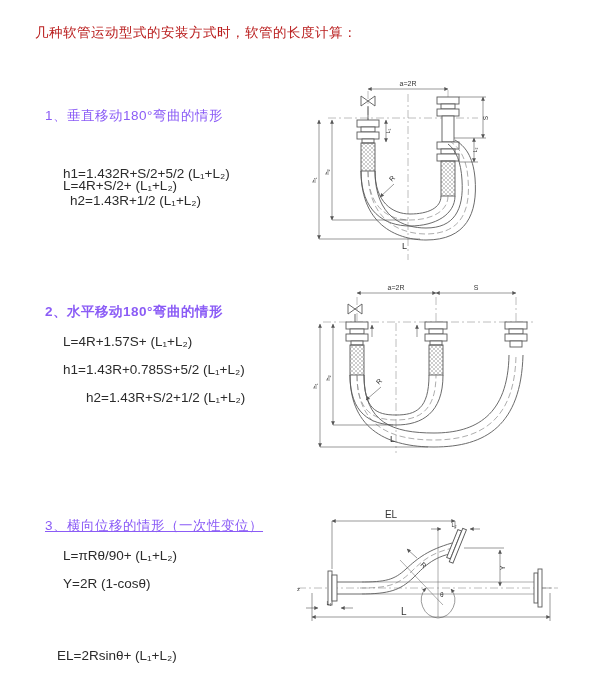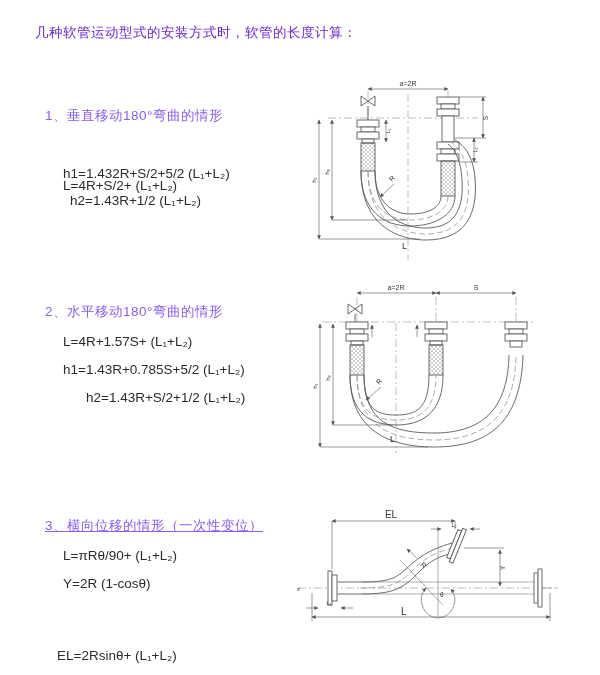--- a/index.html
+++ b/index.html
@@ -1,19 +1,19 @@
 <!DOCTYPE html>
 <html><head>
 <meta charset="utf-8">
 <style>
   * { margin:0; padding:0; box-sizing:border-box; }
   html,body { width:600px; height:675px; background:#ffffff; overflow:hidden; }
   body { position:relative; font-family:"Liberation Sans","DejaVu Sans",sans-serif; color:#2b2b2b; }
   .abs { position:absolute; white-space:nowrap; }
-  .title { font-size:13.5px; letter-spacing:0.5px; color:#6d28d9; }
+  .title { font-size:13.5px; letter-spacing:0.5px; color:#b91c1c; }
   .heading { font-size:13.5px; letter-spacing:0.5px; color:#8b5cf6; }
   .formula { font-size:13.5px; color:#2b2b2b; }
   svg { position:absolute; overflow:visible; }
   .ln   { stroke:#5a5a5a; stroke-width:0.9; fill:none; }
   .lnth { stroke:#6a6a6a; stroke-width:0.55; fill:none; }
   .dim  { stroke:#555555; stroke-width:0.6; fill:none; }
   .cl   { stroke:#8a8a8a; stroke-width:0.55; fill:none; stroke-dasharray:8 3 2 3; }
   .hcl  { stroke:#8a8a8a; stroke-width:0.7; fill:none; stroke-dasharray:6 3; }
   .fit  { stroke:#5a5a5a; stroke-width:0.9; fill:#ffffff; }
   .braid{ stroke:#5a5a5a; stroke-width:0.9; fill:url(#hatch); }
@@ -33,21 +33,21 @@
   </defs>
 </svg>
 
 <div class="abs title" style="left:35px; top:24px;">几种软管运动型式的安装方式时，软管的长度计算：</div>
 
 <div class="abs heading" style="left:45px; top:107px;">1、垂直移动180°弯曲的情形</div>
 <div class="abs formula" style="left:63px; top:138px;margin-top:40px;">L=4R+S/2+ (L₁+L₂)</div>
 <div class="abs formula" style="left:63px; top:166px;">h1=1.432R+S/2+5/2 (L₁+L₂)</div>
 <div class="abs formula" style="left:70px; top:193px;text-align:center;">h2=1.43R+1/2 (L₁+L₂)</div>
 
-<div class="abs heading" style="left:45px; top:303px;">2、水平移动180°弯曲的情形</div>
+<div class="abs heading" style="left:45px; top:303px;font-weight:bold;">2、水平移动180°弯曲的情形</div>
 <div class="abs formula" style="left:63px; top:334px;">L=4R+1.57S+ (L₁+L₂)</div>
 <div class="abs formula" style="left:63px; top:362px;">h1=1.43R+0.785S+5/2 (L₁+L₂)</div>
 <div class="abs formula" style="left:63px; top:390px;padding-left:23px;">h2=1.43R+S/2+1/2 (L₁+L₂)</div>
 
 <div class="abs heading" style="left:45px; top:517px;text-decoration:underline;">3、横向位移的情形（一次性变位）</div>
 <div class="abs formula" style="left:63px; top:548px;">L=πRθ/90+ (L₁+L₂)</div>
 <div class="abs formula" style="left:63px; top:576px;">Y=2R (1-cosθ)</div>
 <div class="abs formula" style="left:57px; top:604px;margin-top:44px;">EL=2Rsinθ+ (L₁+L₂)</div>
 
 <svg style="left:308px; top:76px;" width="280" height="188" viewBox="0 0 280 188">

